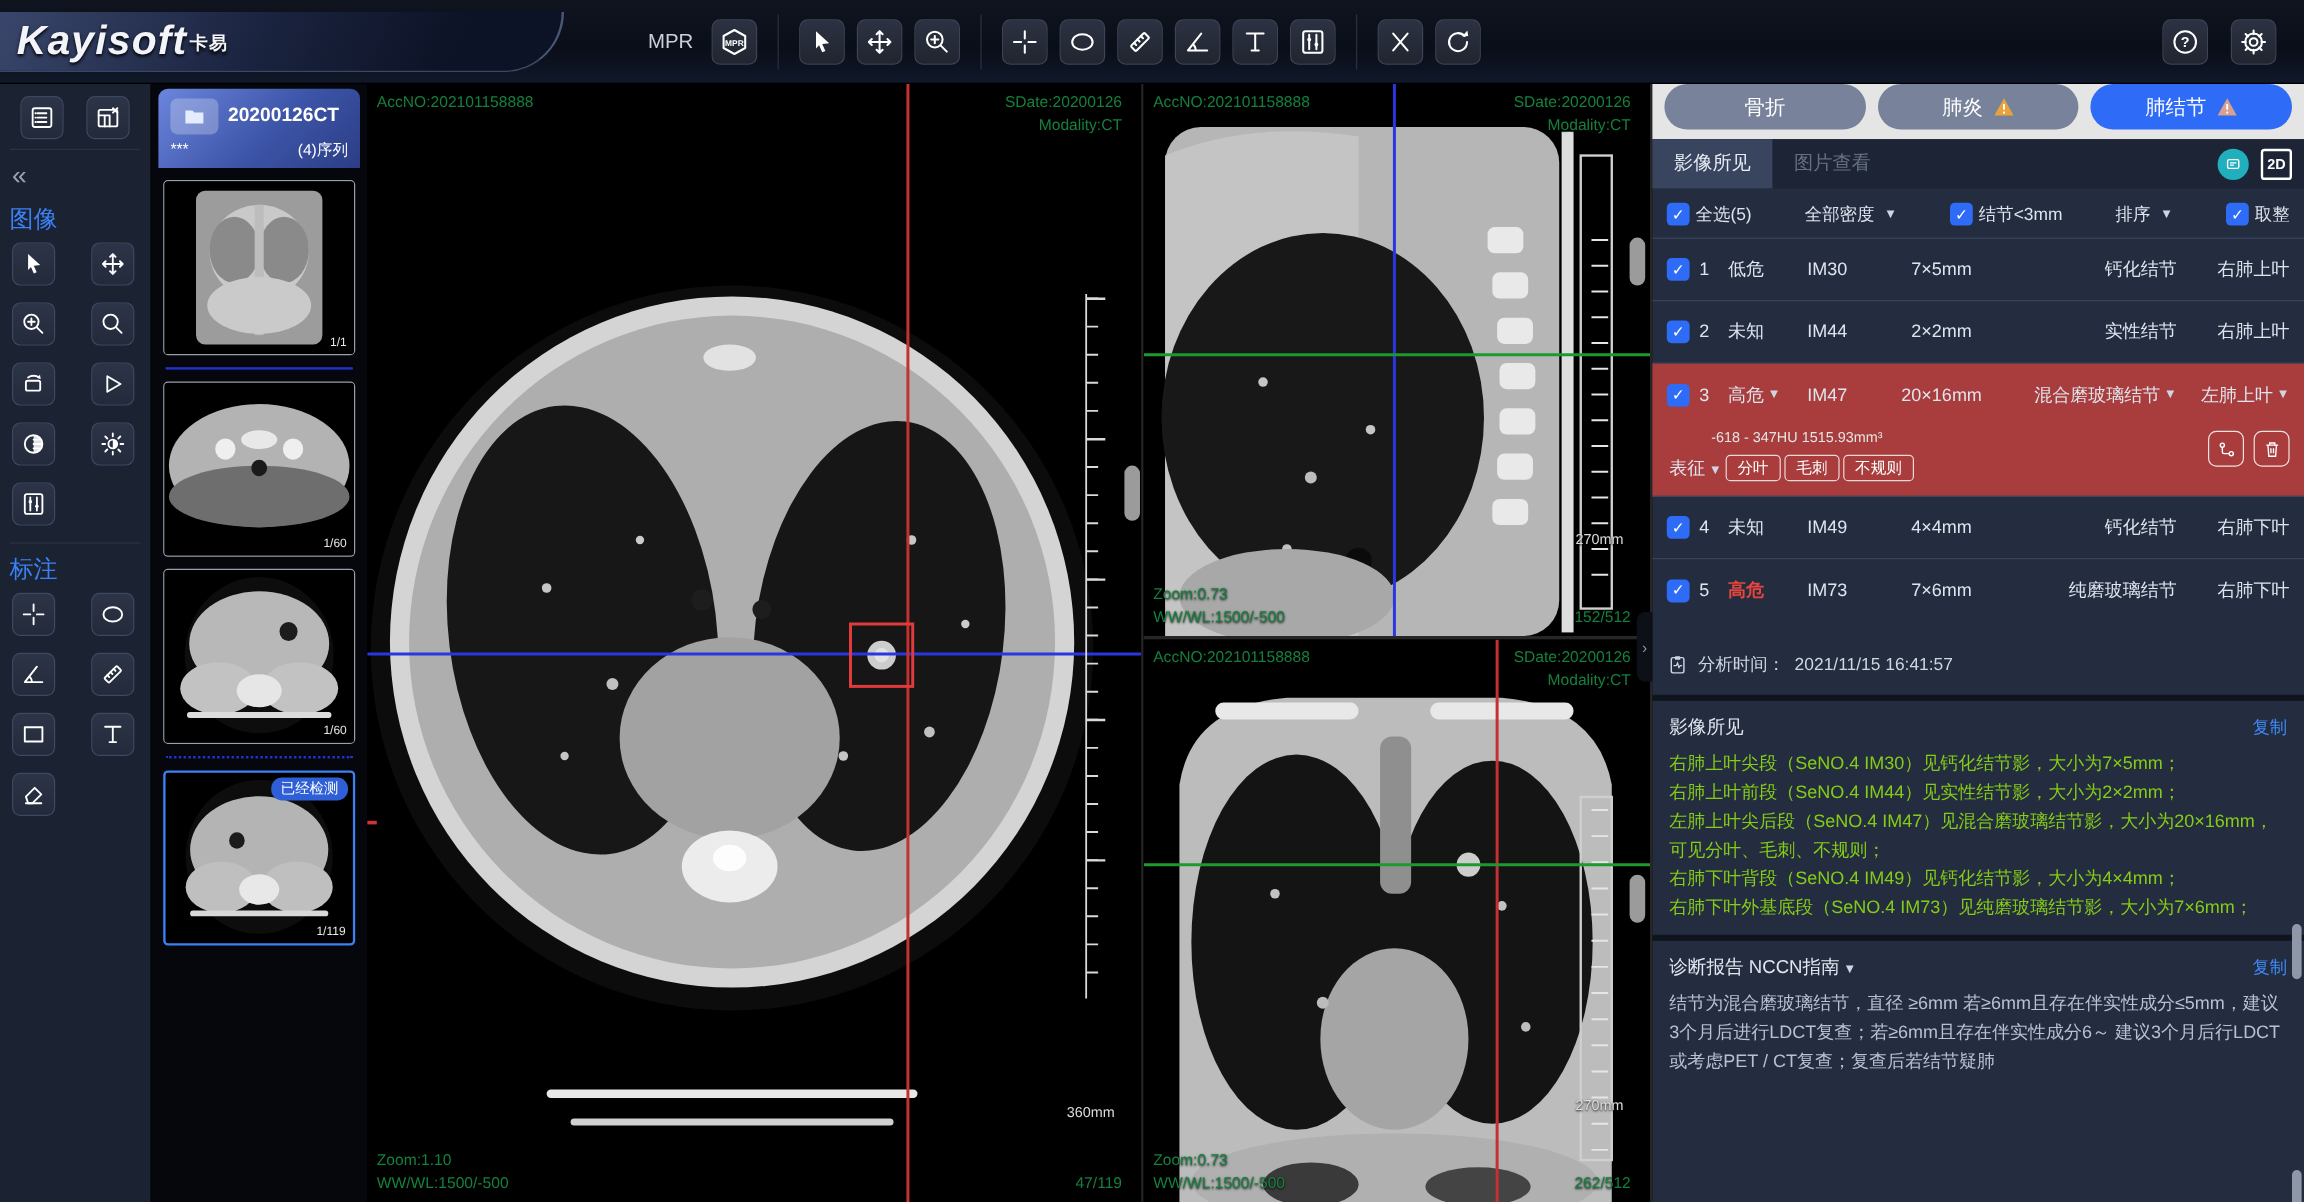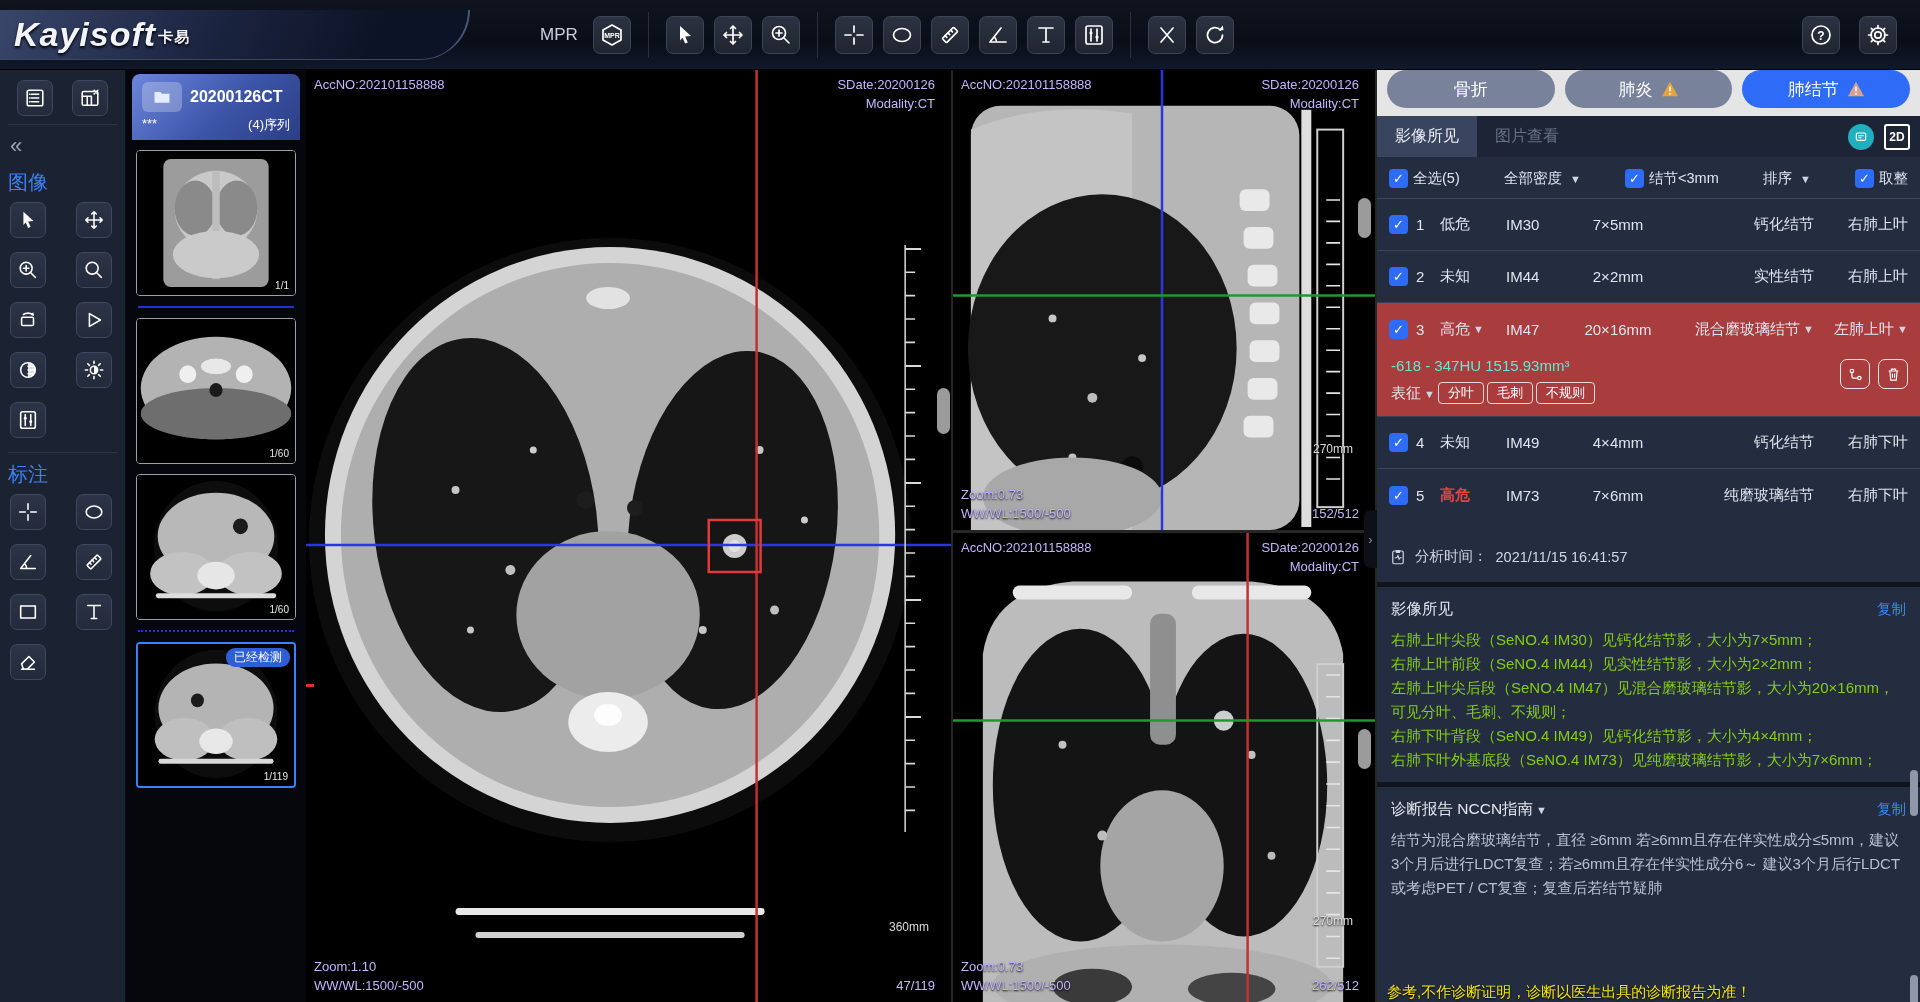--- a/index.html
+++ b/index.html
@@ -59,21 +59,21 @@
   .tsep-line { height:2px; background:#2233cc; margin:10px 6px 0; }
   .tsep-dot { height:0; border-top:2px dotted #2233cc; margin:10px 6px 0; }
 
   
   .viewport { position:relative; background:#000; overflow:hidden; }
   .vp-main { flex:1; border-right:2px solid #262626; }
   .vp-col { width:424px; display:flex; flex-direction:column; border-right:2px solid #262626; }
   .vp-sag { height:463px; border-bottom:3px solid #262626; }
   .vp-cor { flex:1; }
   .viewport svg.ctimg { position:absolute; inset:0; width:100%; height:100%; }
-  .ov { position:absolute; font-size:13px; color:#c4b5fd; text-shadow:0 1px 2px #000; line-height:1.45; }
+  .ov { position:absolute; font-size:13px; color:#15803d; text-shadow:0 1px 2px #000; line-height:1.45; }
   .ov.tl { left:8px; top:6px; }
   .ov.tr { right:16px; top:6px; text-align:right; }
   .ov.bl { left:8px; bottom:6px; }
   .ov.br { right:16px; bottom:6px; text-align:right; }
   .ov.scale { font-size:12px; color:#dcdcdc; }
   .vthumb { position:absolute; width:13px; border-radius:7px; background:#9b9b9b; right:1px; }
   .redtick { position:absolute; width:8px; height:3px; background:#d03434; }
 
   
   .panel { width:543px; background:#242d40; position:relative; display:flex; flex-direction:column;
@@ -105,21 +105,21 @@
   .nrow .num { width:16px; }
   .nrow .risk { width:58px; display:flex; align-items:center; }
   .nrow .im { width:58px; }
   .nrow .size { width:92px; text-align:center; }
   .nrow .ntype { flex:1; text-align:right; display:flex; justify-content:flex-end; align-items:center; }
   .nrow .lobe { width:86px; text-align:right; display:flex; justify-content:flex-end; align-items:center; }
   .risk-red { color:#e8453c; font-weight:bold; }
   .nexp { background:#a93c3c; border-bottom:1px solid #39445c; }
   .nexp .nrow { border-bottom:none; }
   .nexp-detail { padding:2px 14px 12px; position:relative; }
-  .hu-line { font-size:15px; color:#5eead4; }
+  .hu-line { font-size:12px; color:#e5e5e5;margin-left:35px; }
   .feat-line { display:flex; align-items:center; gap:3px; margin-top:8px; }
   .chip { border:1px solid rgba(255,255,255,.8); border-radius:4px; padding:1px 9px; font-size:13px; color:#fff; }
   .nexp-btns { position:absolute; right:12px; top:4px; display:flex; gap:8px; }
   .obtn { width:30px; height:30px; border:1.5px solid rgba(255,255,255,.85); border-radius:7px;
     display:flex; align-items:center; justify-content:center; cursor:pointer; }
   .obtn svg { width:17px; height:17px; }
 
   .analysis { display:flex; align-items:center; gap:8px; padding:26px 12px 16px; font-size:14.5px; color:#cfd6e2; }
   .sec-div { height:5px; background:#10141d; }
   .sec-head { display:flex; align-items:center; padding:12px 14px 6px; font-size:15.5px; color:#e3e8f0; }
@@ -736,17 +736,16 @@
       <div class="pscroll" style="top:700px; height:46px;"></div>
 
       <div class="sec-div"></div>
       <div class="sec-head">
         <span><span>诊断报告 NCCN指南</span><span class="caret">▼</span></span>
         <span class="copy-link">复制</span>
       </div>
       <div class="report-text">结节为混合磨玻璃结节，直径 ≥6mm 若≥6mm且存在伴实性成分≤5mm，建议3个月后进行LDCT复查；若≥6mm且存在伴实性成分6～ 建议3个月后行LDCT或考虑PET / CT复查；复查后若结节疑肺</div>
       <div class="pscroll" style="top:905px; height:30px;"></div>
 
-      <div class="disclaimer">参考,不作诊断证明，诊断以医生出具的诊断报告为准！</div>
     </aside>
 
   </div>
 </div>
 
 </body></html>

